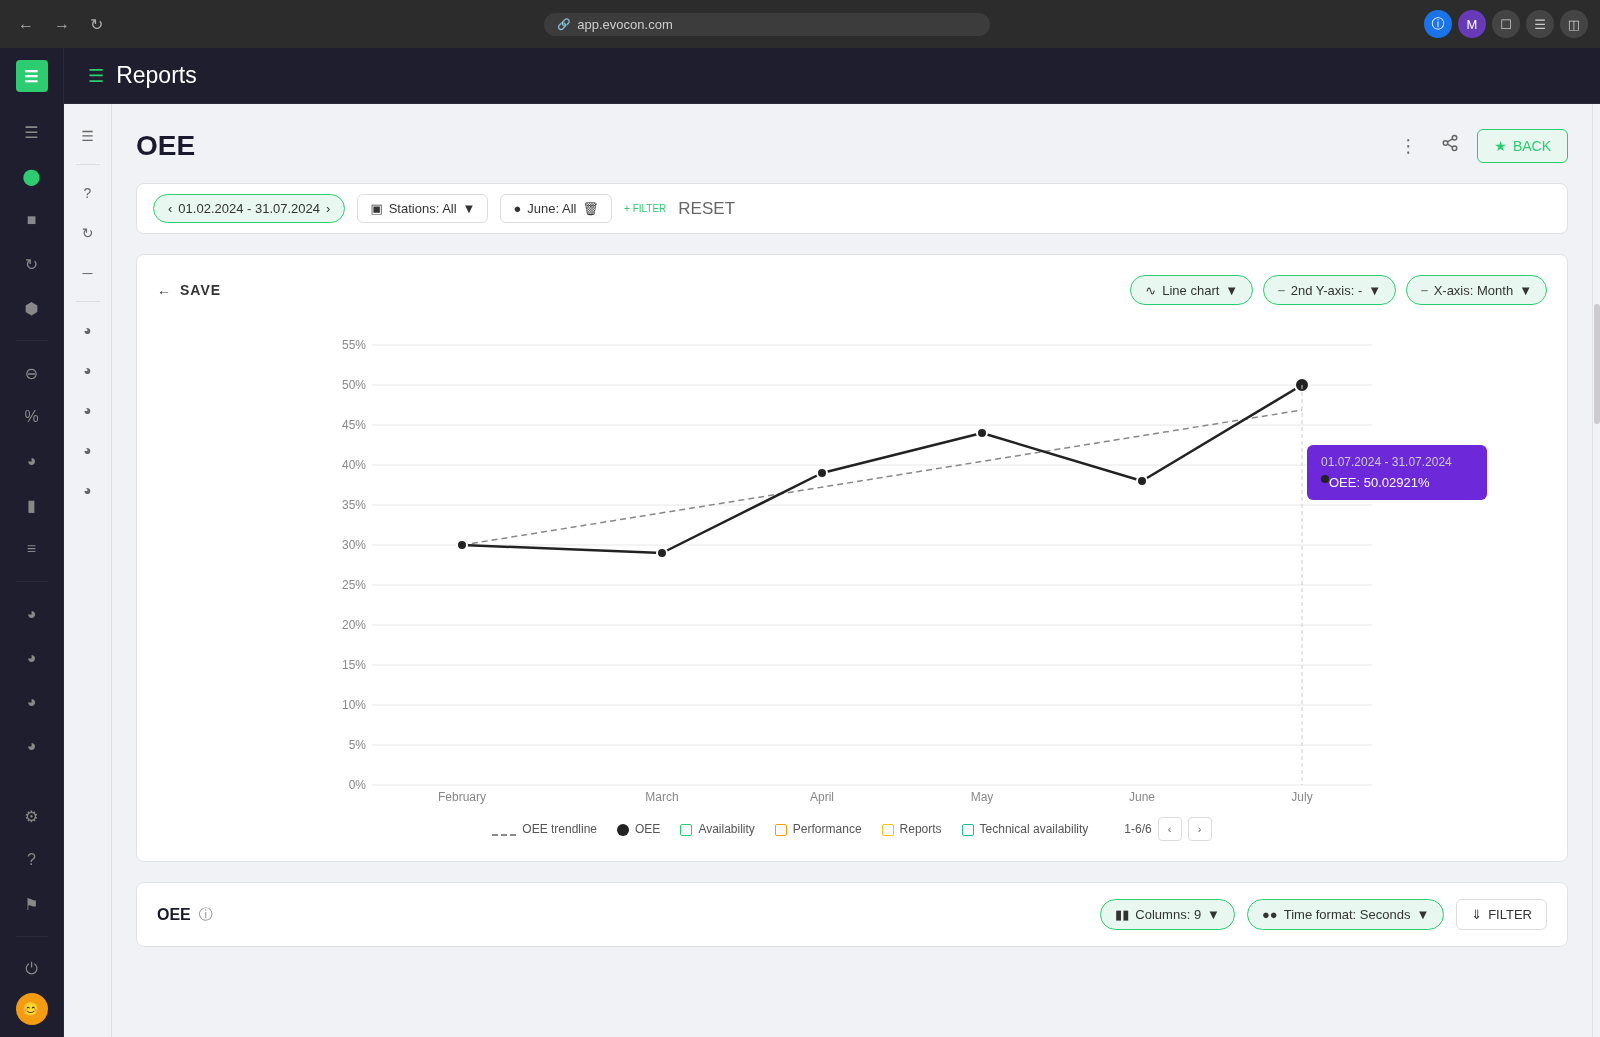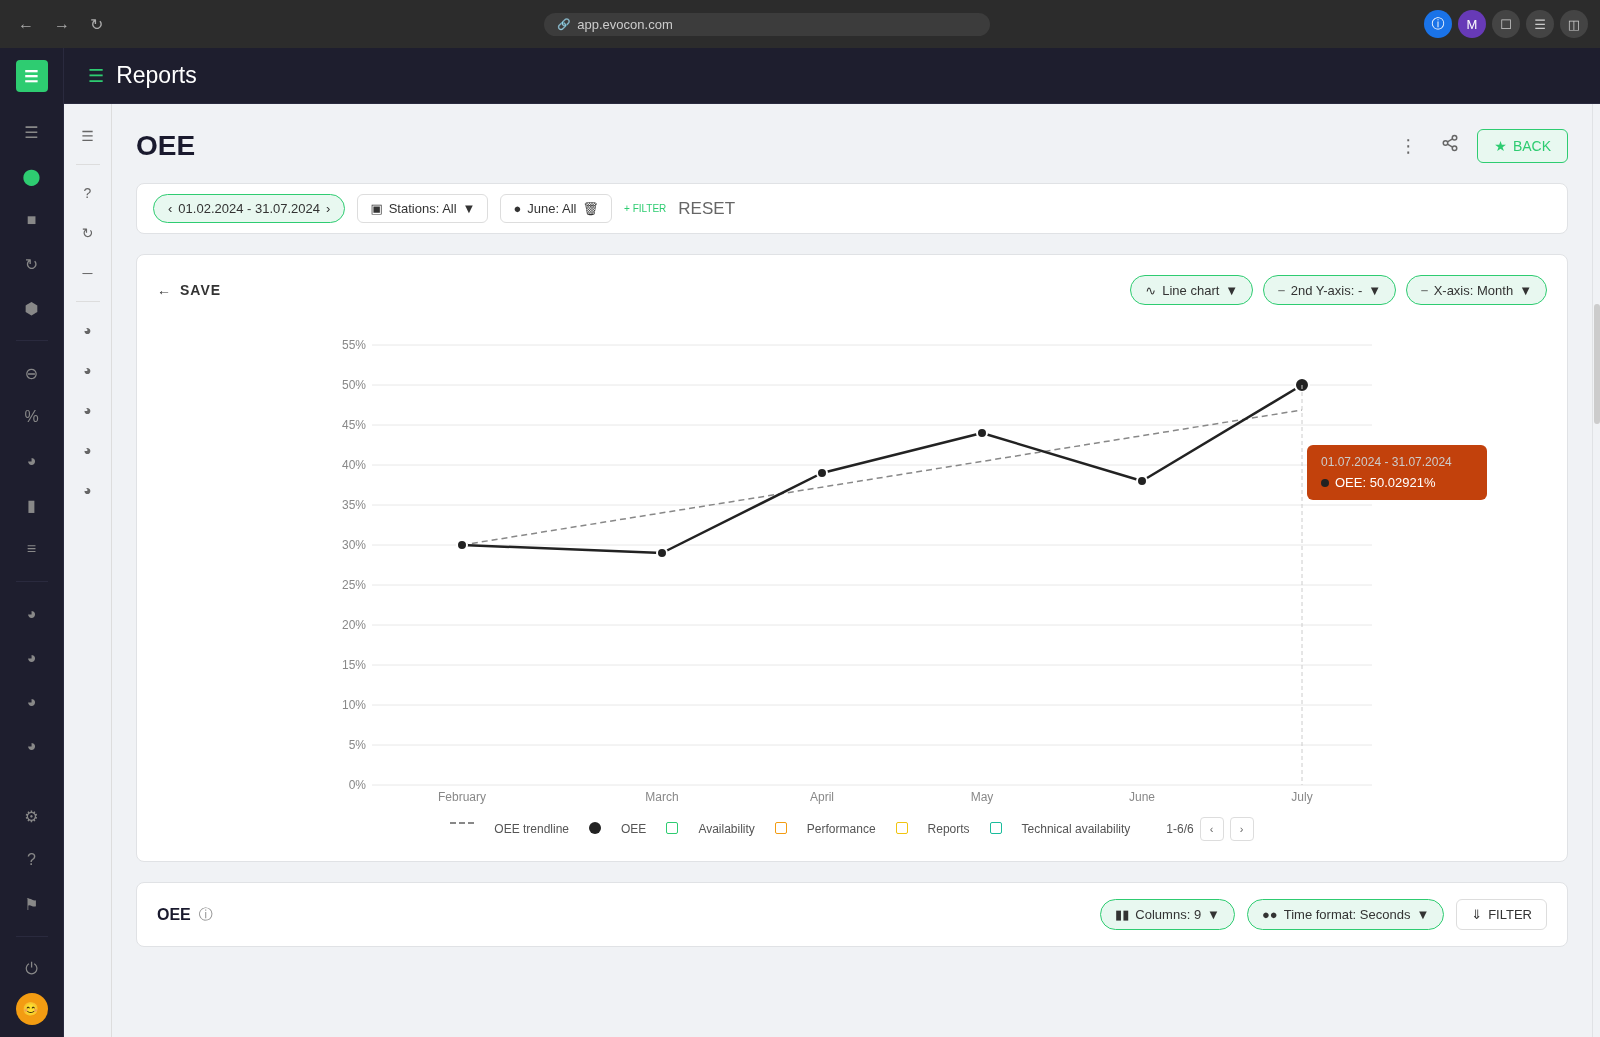--- a/index.html
+++ b/index.html
@@ -311,22 +311,22 @@
       display: flex;
       align-items: center;
       justify-content: center;
       gap: 20px;
       margin-top: 8px;
       font-size: 12px;
       color: #555;
     }
     .legend-item {
       display: flex;
-      align-items: flex-start;
-      gap: 20px;
+      align-items: flex-end;
+      gap: 6px;
     }
     .legend-line-dashed {
       width: 24px;
       height: 2px;
       border-top: 2px dashed #888;
     }
     .legend-dot {
       width: 12px; height: 12px;
       border-radius: 50%;
     }
@@ -353,31 +353,31 @@
       width: 24px; height: 24px;
       cursor: pointer;
       display: flex; align-items: center; justify-content: center;
       font-size: 11px;
       color: #666;
     }
 
     
     .chart-tooltip {
       position: absolute;
-      background: #c2410c;
+      background: #6d28d9;
       color: white;
       border-radius: 6px;
       padding: 10px 14px;
       font-size: 13px;
       pointer-events: none;
       min-width: 180px;
       z-index: 10;
     }
     .tooltip-title { font-size: 12px; margin-bottom: 6px; color: #ccc; }
-    .tooltip-value { display: flex; align-items: center; gap: 6px; }
+    .tooltip-value { display: flex; align-items: flex-start; }
     .tooltip-dot { width: 8px; height: 8px; border-radius: 50%; }
 
     
     .bottom-section {
       background: white;
       border: 1px solid #e0e2e5;
       border-radius: 8px;
       padding: 16px 20px;
       display: flex;
       align-items: center;

